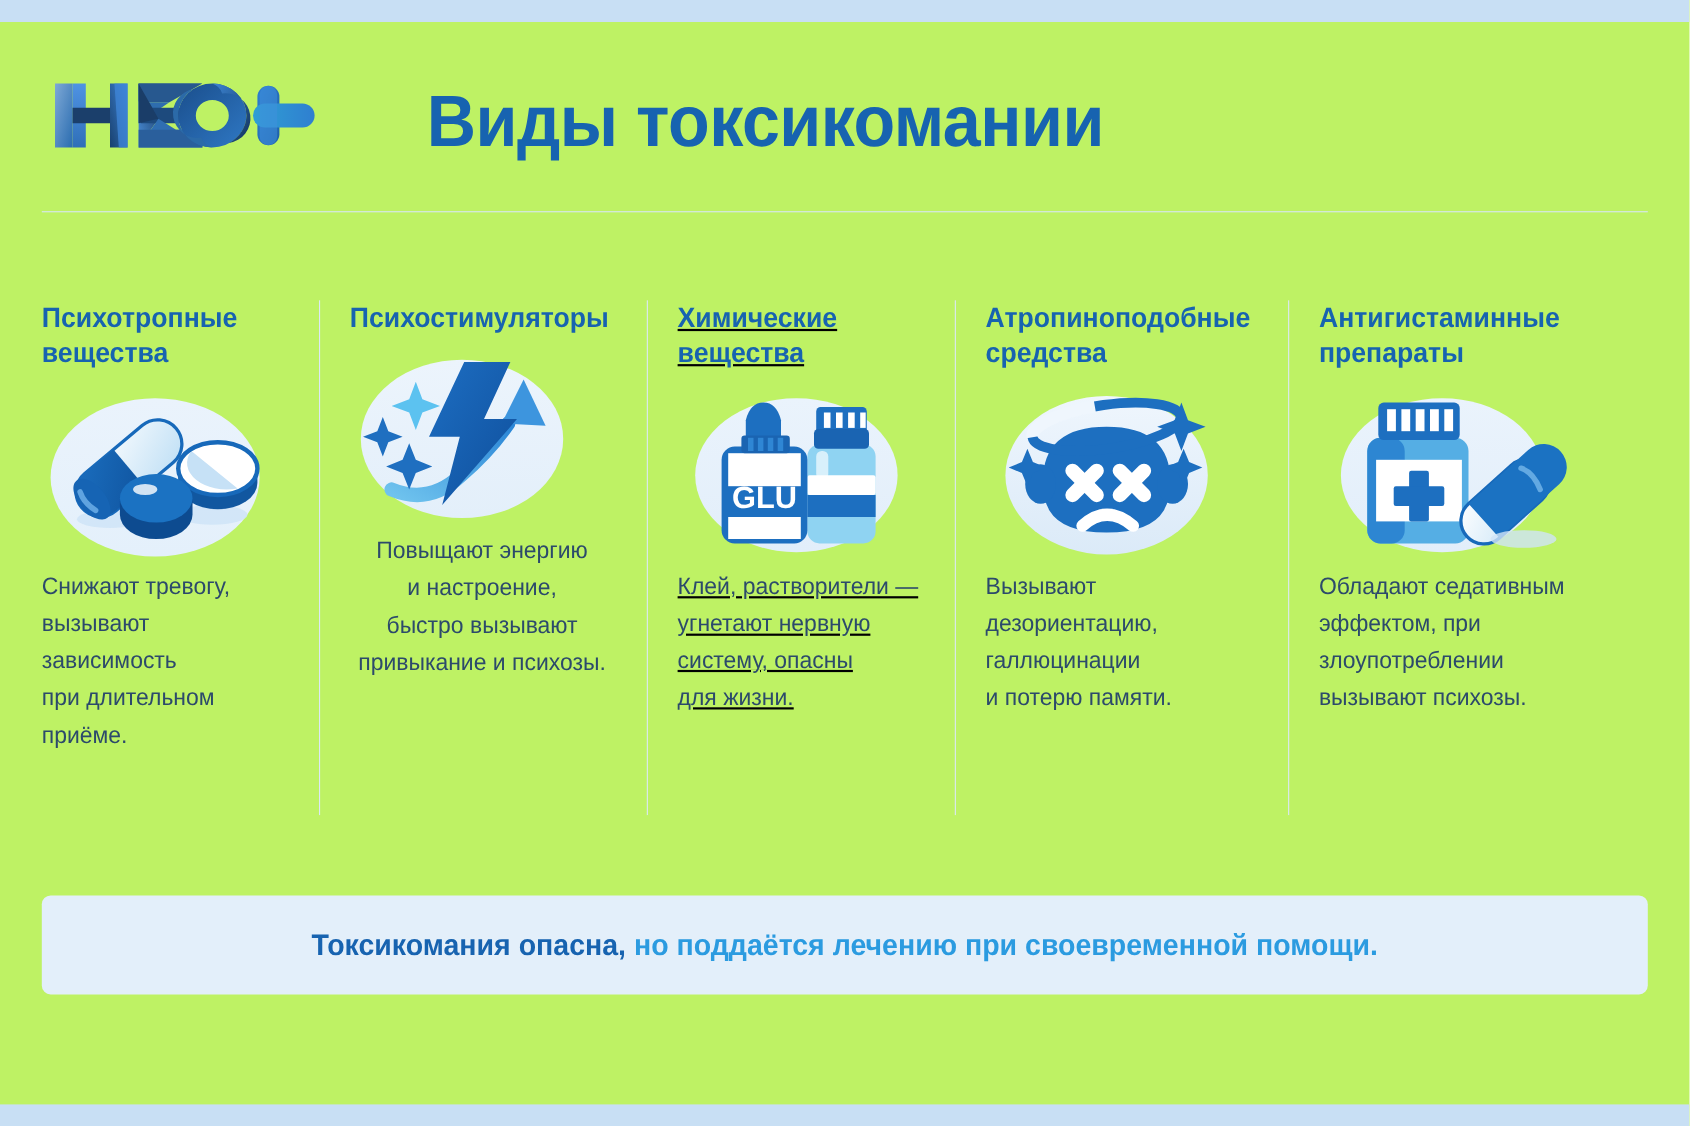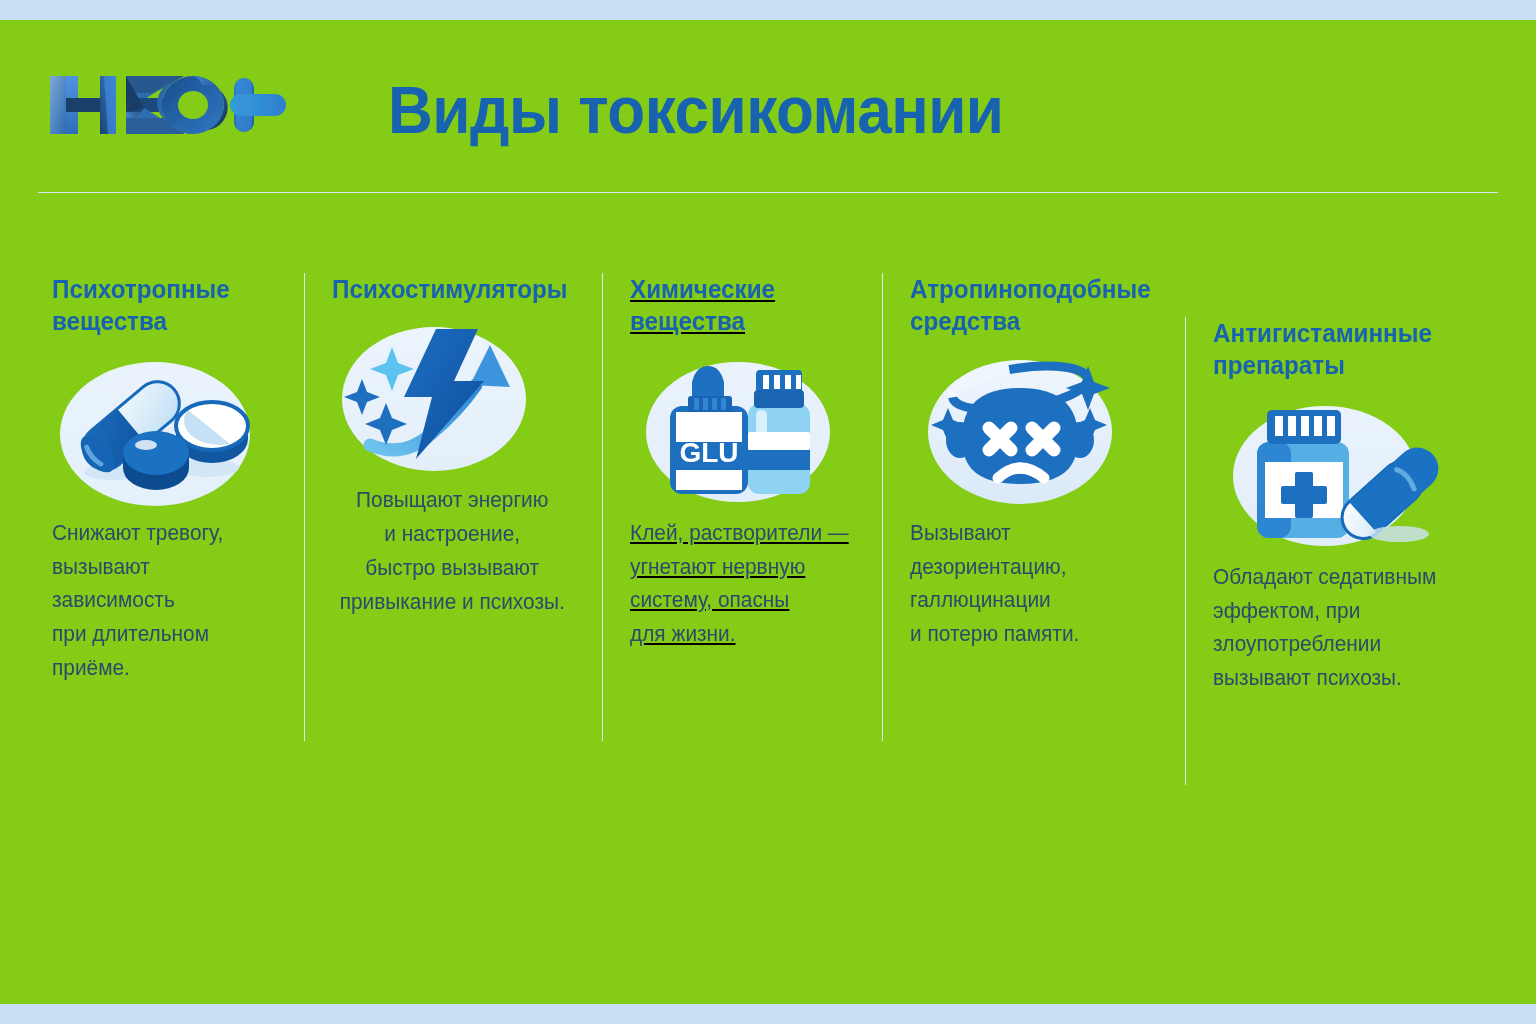--- a/index.html
+++ b/index.html
@@ -7,21 +7,21 @@
     padding: 0;
     background: #ffffff;
   }
   body {
     font-family: "Liberation Sans", sans-serif;
   }
   .page {
     position: relative;
     width: 1536px;
     height: 1024px;
-    background: #84cc16;
+    background: #bef264;
     overflow: hidden;
   }
   
   .band-top {
     position: absolute;
     left: 0; top: 0;
     width: 1536px; height: 20px;
     background: #c8dff4;
   }
   .band-bottom {
@@ -58,32 +58,31 @@
     left: 38px; top: 172px;
     width: 1460px; height: 1px;
     background: #d8e6f3;
   }
   
   .columns {
     position: absolute;
     left: 0; top: 273px;
     width: 1288px; height: 470px;
     display: flex;
-    padding-left: 14px;
   }
   .col {
     position: relative;
     box-sizing: border-box;
     padding: 0 22px 0 0;
   }
   .col-0 { width: 290px; padding-left: 38px; }
   .col-1 { width: 315px; padding-left: 28px; text-align: center; }
   .col-2 { width: 283px; padding-left: 28px; text-decoration: underline; }
   .col-3 { width: 305px; padding-left: 28px; }
-  .col-4 { width: 343px; padding-left: 28px; margin-top: 44px; }
+  .col-4 { width: 343px; padding-left: 28px; }
   .col + .col::before {
     content: "";
     position: absolute;
     left: 0; top: 0;
     width: 1px; height: 468px;
     background: #dbe8f5;
   }
   .col-title {
     font-family: "Liberation Sans Narrow", "Liberation Sans", sans-serif;
     font-size: 25.5px;
@@ -440,14 +439,17 @@
         </svg>
       </div>
       <div class="col-text">Обладают седативным
 эффектом, при
 злоупотреблении
 вызывают психозы.</div>
     </div>
 
   </div>
 
+  <div class="footer-banner">
+    <div class="footer-text"><span class="footer-strong">Токсикомания опасна,</span><span class="footer-rest"> но поддаётся лечению при своевременной помощи.</span></div>
+  </div>
 
 </div>
 
 </body></html>

